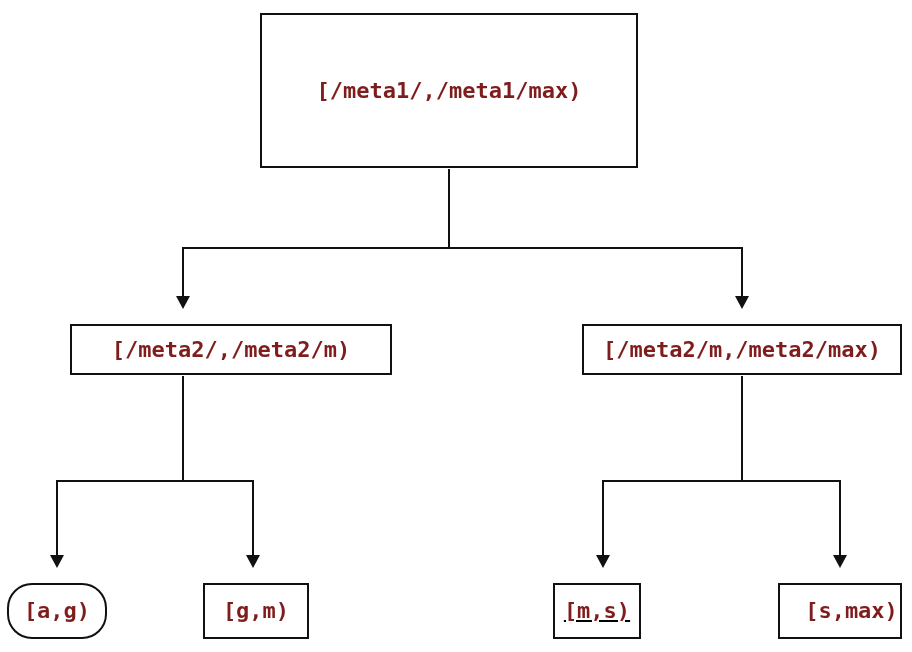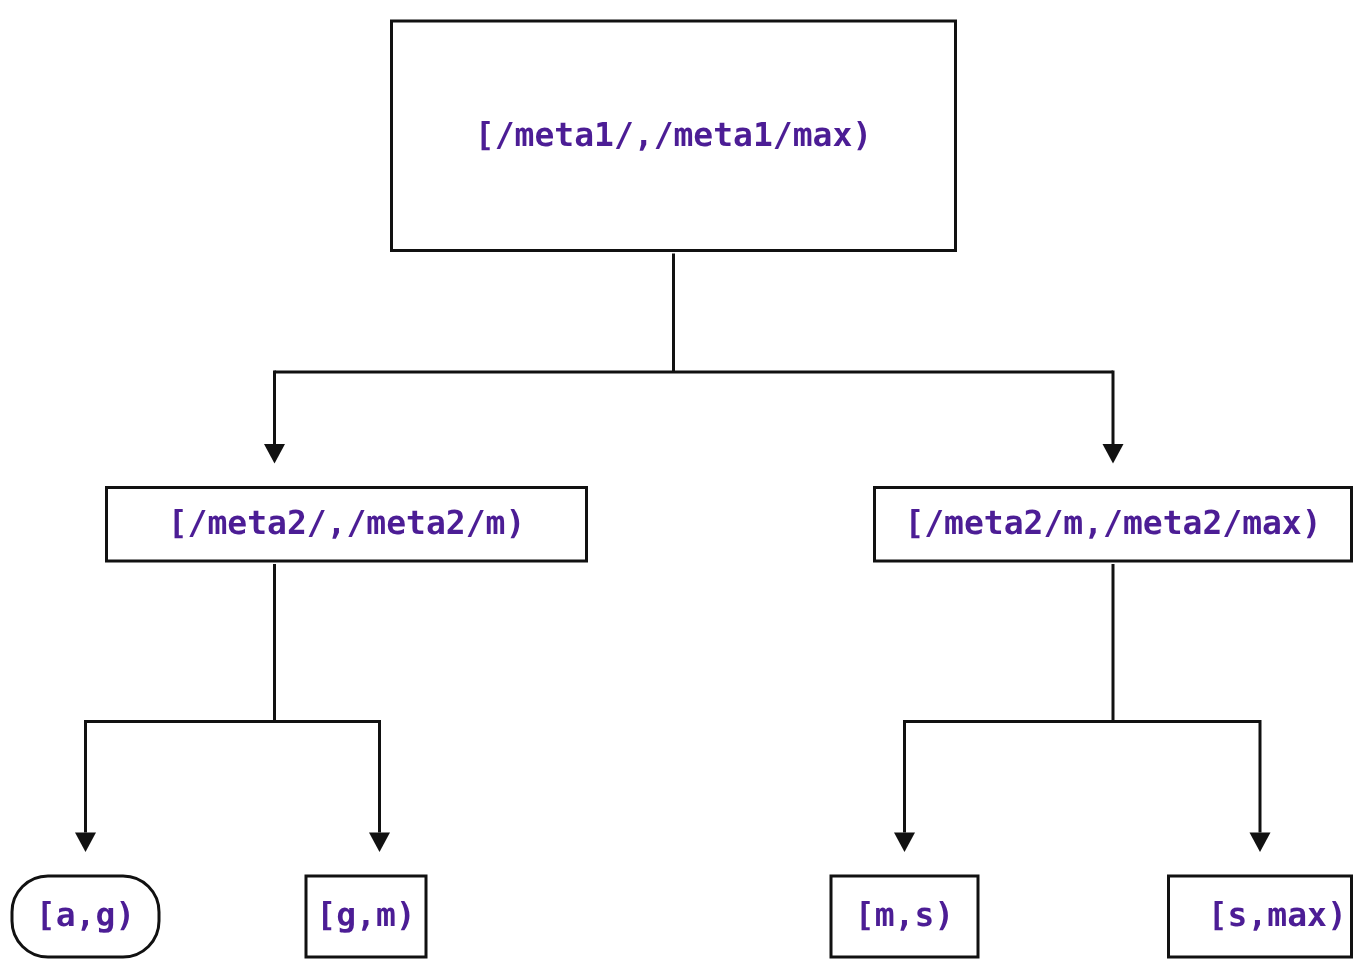--- a/index.html
+++ b/index.html
@@ -26,33 +26,33 @@
   .node {
     position: absolute;
     box-sizing: border-box;
     border: 2px solid #111111;
     background: #ffffff;
     display: flex;
     align-items: center;
     justify-content: center;
   }
   .node .lbl {
-    color: #4c1d95;
+    color: #7f1d1d;
     font-weight: bold;
     font-size: 22px;
     line-height: 1;
     white-space: pre;
   }
   
   .n-root  { left: 260px; top: 13px;  width: 378px; height: 155px; }
   .n-left  { left: 22px;  top: 324px; width: 322px; height: 51px; margin-left: 48px; }
   .n-right { left: 582px; top: 324px; width: 320px; height: 51px; }
   .n-ag    { left: 7px;   top: 583px; width: 100px; height: 56px; border-radius: 25px; }
-  .n-gm    { left: 203px; top: 583px; width: 82px; height: 56px; }
-  .n-ms    { left: 553px; top: 583px; width: 100px; height: 56px; }
+  .n-gm    { left: 203px; top: 583px; width: 106px; height: 56px; }
+  .n-ms    { left: 553px; top: 583px; width: 88px; height: 56px; text-decoration: underline; }
   .n-smax  { left: 778px; top: 583px; width: 124px; height: 56px; padding-left: 23px; }
 </style>
 </head>
 <body>
 
 <div class="canvas">
 
   <svg class="edges" viewBox="0 0 912 652" xmlns="http://www.w3.org/2000/svg" stroke="#111111" stroke-width="2" fill="#111111">
 
     <g>

